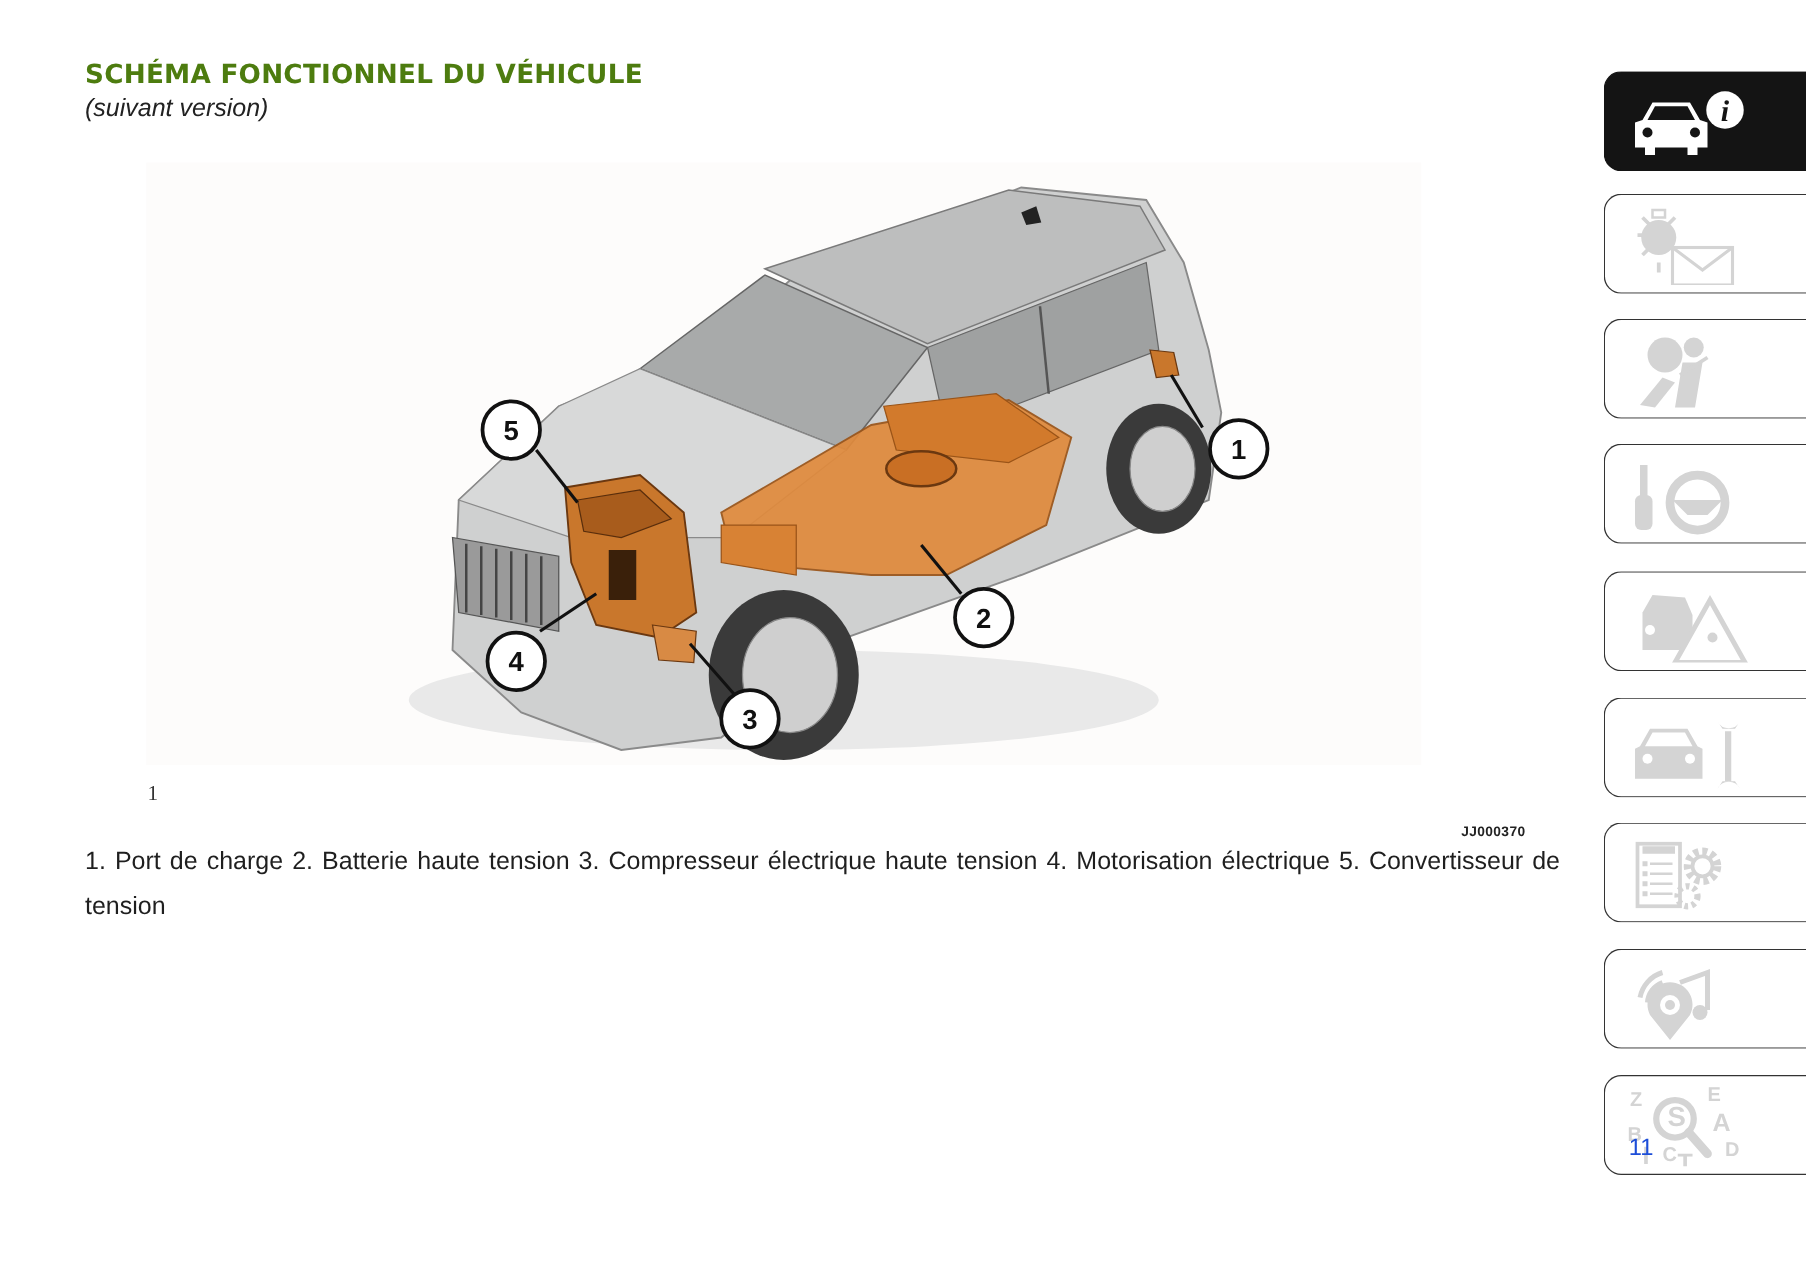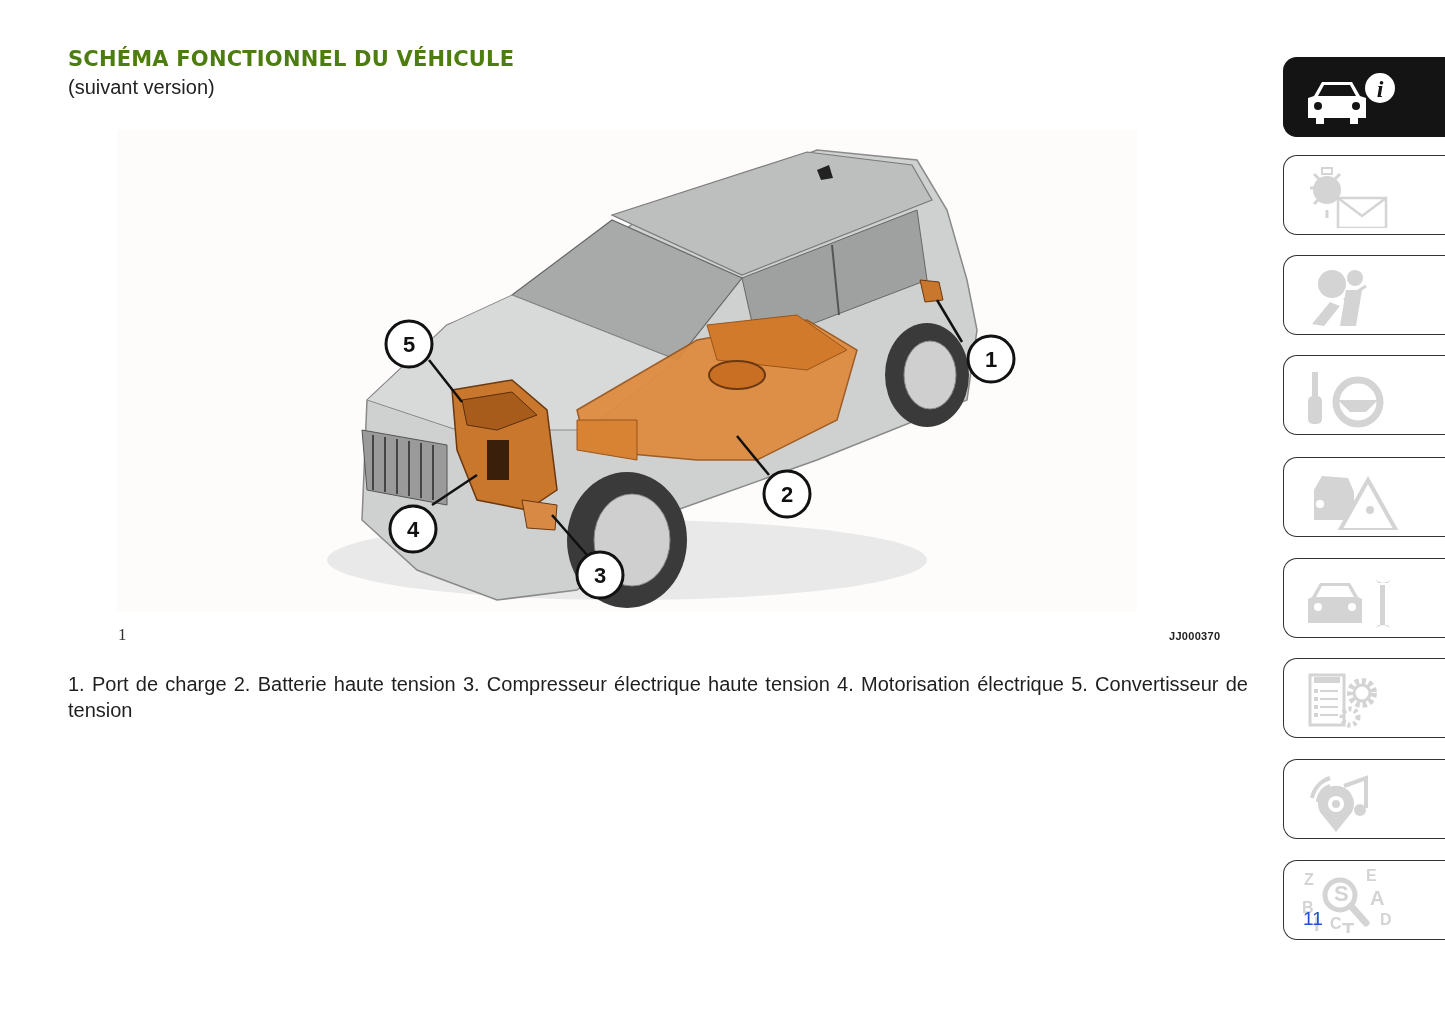--- a/index.html
+++ b/index.html
@@ -1,29 +1,29 @@
 <!DOCTYPE html>
 <html><head>
 <meta charset="utf-8">
 <style>
   html, body { margin: 0; padding: 0; background: #ffffff; }
   body { width: 1445px; height: 1018px; position: relative; overflow: hidden;
          font-family: "Liberation Sans", sans-serif; color: #1a1a1a; }
 
   .title { position: absolute; left: 68px; top: 47px; font-family: "DejaVu Sans", sans-serif;
            font-weight: bold; font-size: 21px; letter-spacing: 0.2px; color: #4d7c0f; }
-  .subtitle { position: absolute; left: 68px; top: 76px; font-size: 20px; color: #222; }
+  .subtitle { position: absolute; left: 68px; top: 76px; font-size: 20px; color: #222; font-style: italic; }
 
   .figure { position: absolute; left: 117px; top: 130px; width: 1020px; height: 482px; background: #fdfcfb; }
   .figure svg { position: absolute; left: 0; top: 0; }
 
   .fig-num { position: absolute; left: 118px; top: 625px; font-family: "Liberation Serif", serif; font-size: 17px; color: #333; }
-  .fig-code { position: absolute; left: 1169px; top: 630px; font-size: 11px; font-weight: bold; color: #222; letter-spacing: 0.3px; }
-
-  .caption { position: absolute; left: 68px; top: 671px; width: 1180px; font-size: 20px; line-height: 26px; color: #1f1f1f; text-align: justify; }
+  .fig-code { position: absolute; left: 1169px; top: 660px; font-size: 11px; font-weight: bold; color: #222; letter-spacing: 0.3px; }
+
+  .caption { position: absolute; left: 68px; top: 671px; width: 1180px; font-size: 20px; line-height: 36px; color: #1f1f1f; text-align: justify; }
 
   .tabs { position: absolute; left: 1283px; top: 57px; width: 162px; }
   .tab { position: absolute; left: 0; width: 162px; height: 80px; box-sizing: border-box;
          border: 1.5px solid #333; border-right: none; border-radius: 14px 0 0 14px; background: #fff; }
   .tab.active { background: #141414; border-color: #141414; }
   .tab svg { position: absolute; left: 16px; top: 8px; }
 
   .page-num { position: absolute; left: 1303px; top: 908px; font-size: 19px; color: #1d4ed8; }
 </style>
 </head>

